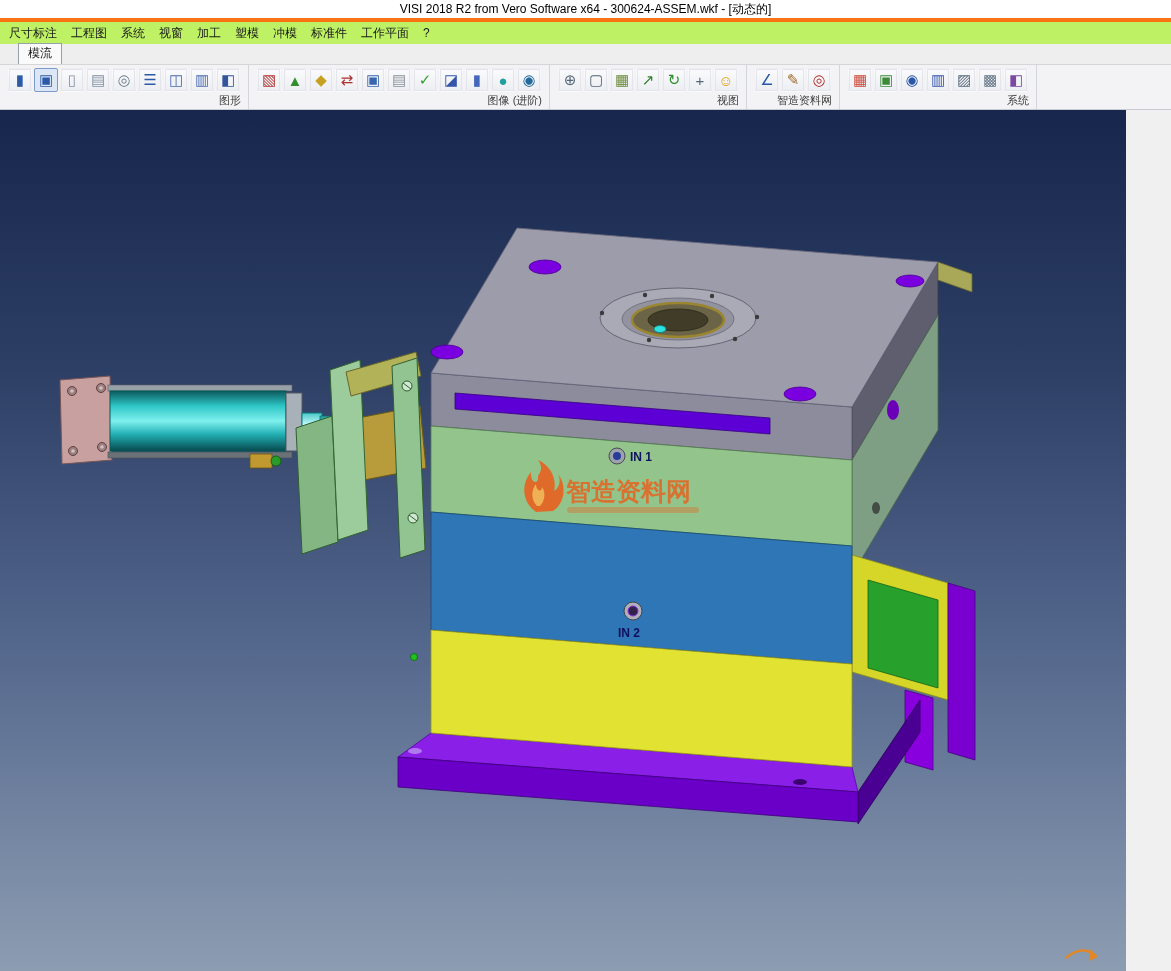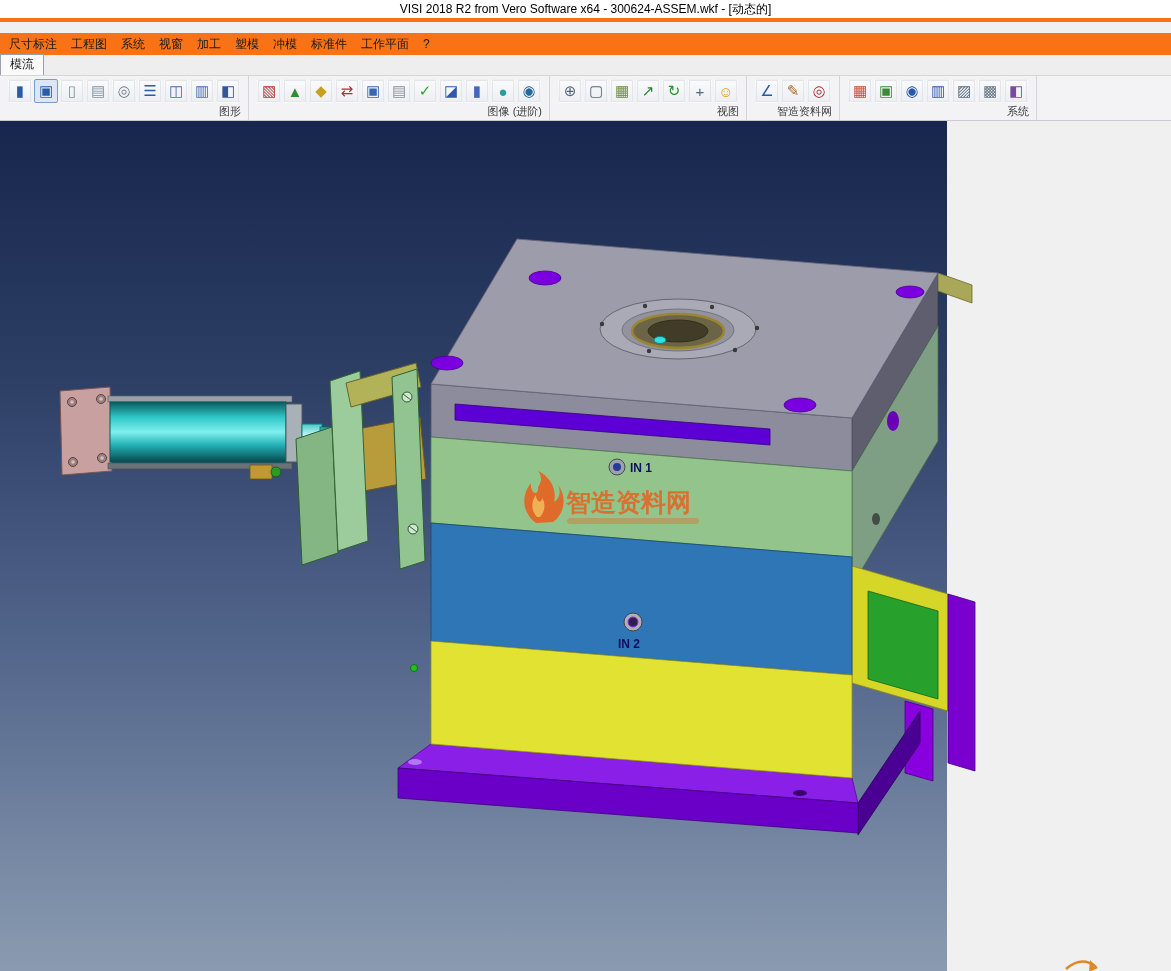--- a/index.html
+++ b/index.html
@@ -2,38 +2,38 @@
 <html><head>
 <meta charset="utf-8">
 <style>
   * { box-sizing: border-box; margin: 0; padding: 0; }
   html,body { width:1171px; height:971px; overflow:hidden; font-family:"Liberation Sans", sans-serif; background:#f0f0f0; }
 
   .titlebar { height:22px; background:#ffffff; border-bottom:4px solid #f97316;
     display:flex; align-items:center; justify-content:center;
     font-size:12px; color:#000; }
 
-  .menubar { height:22px; background:#f97316; display:flex; align-items:center; padding-left:2px;margin-top:11px; }
+  .menubar { height:22px; background:#bef264; display:flex; align-items:center; padding-left:2px; }
   .menu-item { font-size:12px; color:#1a1a1a; padding:2px 7px; cursor:default; }
 
   .tabrow { height:21px; background:#eeeeee; border-bottom:1px solid #d6d6d6; display:flex; align-items:flex-end; }
-  .tab { display:inline-block; margin:2px 0 0 0; padding:1px 9px 2px;
+  .tab { display:inline-block; margin:2px 0 0 18px; padding:1px 9px 2px;
     background:#fafafa; border:1px solid #98a0aa; border-bottom:none;
     font-size:12px; color:#222; }
 
   .ribbon { height:45px; background:#f3f3f5; border-bottom:1px solid #c8ccd2; display:flex; align-items:stretch; }
   .group { display:flex; flex-direction:column; justify-content:space-between; padding:2px 7px 1px; border-right:1px solid #d2d5da; }
   .group-icons { display:flex; align-items:center; height:27px; }
   .tbicon { width:24px; height:24px; margin:0 1px; display:flex; align-items:center; justify-content:center;
     border:1px solid transparent; border-radius:2px; font-size:15px; cursor:default;
     background:linear-gradient(180deg,#fbfbfd,#eceef2); box-shadow:0 0 0 1px #e3e5ea inset; }
   .tbicon.active { background:#dce6f5; border:1px solid #7a9ccc; box-shadow:none; }
   .group-label { text-align:right; font-size:11px; color:#3c3c3c; height:15px; line-height:15px; white-space:nowrap; }
 
-  .viewport { position:relative; width:947px; height:861px;
+  .viewport { position:relative; width:1126px; height:861px;
     background:linear-gradient(180deg,#16264c 0%, #2e3f66 30%, #51648a 60%, #8c9db2 100%); }
   .viewport svg { position:absolute; left:0; top:0; }
   text { user-select:none; }
 </style>
 </head>
 <body>
 
 <div class="titlebar">
   <span>VISI 2018 R2 from Vero Software x64 - 300624-ASSEM.wkf - [动态的]</span>
 </div>

